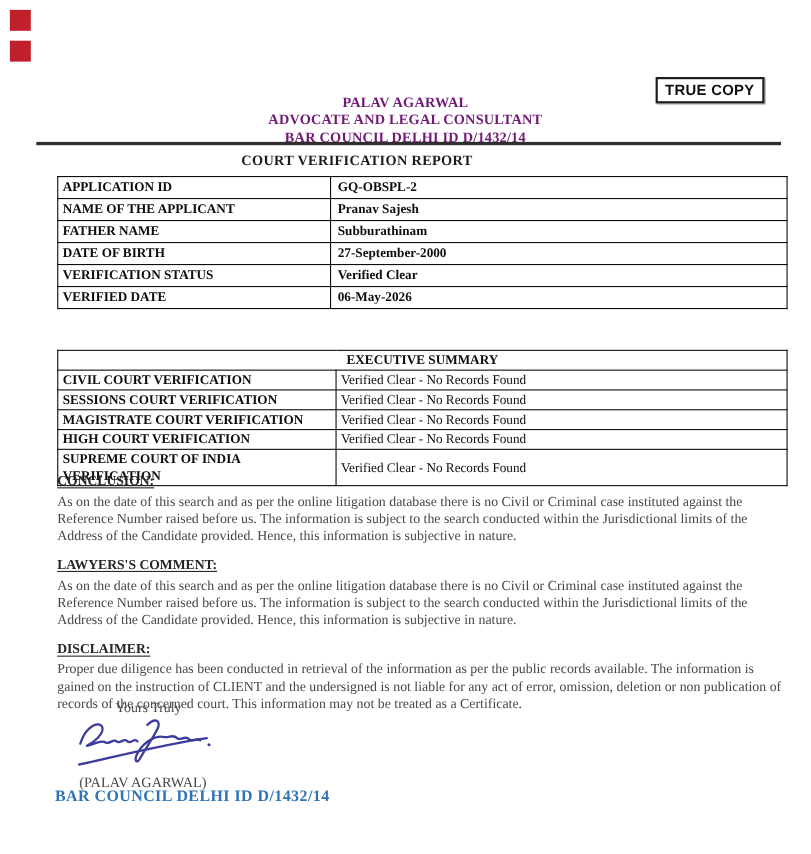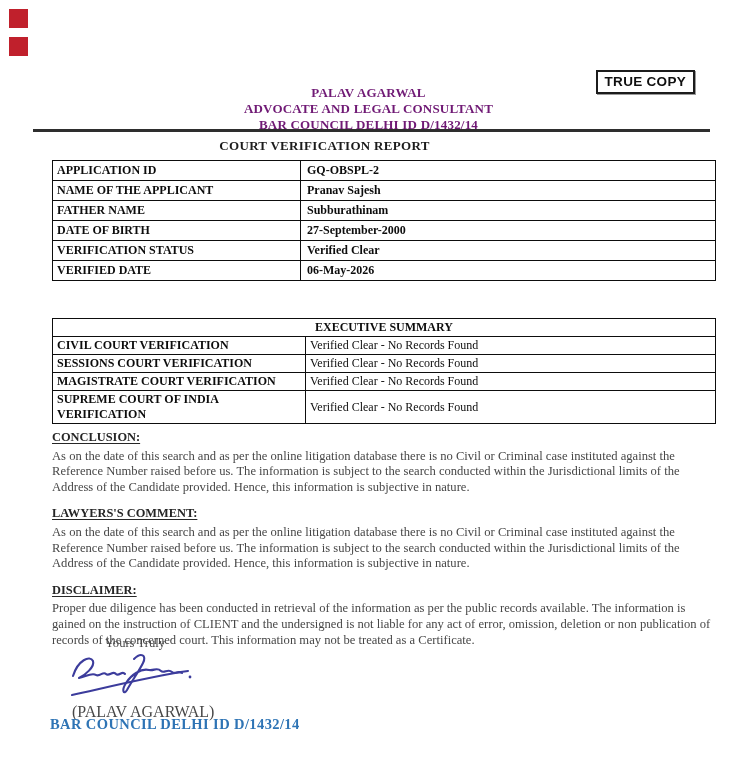--- a/index.html
+++ b/index.html
@@ -43,21 +43,21 @@
   
   .sections { position:absolute; top:430px; left:52px; width:665px; color:#474747;
               font-size:12.6px; line-height:15.6px; }
   .section { margin-bottom:11px; }
   .sec-head { font-weight:bold; color:#262626; text-decoration:underline;
               text-underline-offset:2px; font-size:12.4px; margin-bottom:3px; }
   .sec-body { text-align:left; }
 
   .closing { position:absolute; top:636px; left:105px; color:#474747; font-size:12.6px; }
   .signature { position:absolute; top:650px; left:68px; }
-  .signed-name { position:absolute; top:703px; left:72px; color:#474747; font-size:16px; }
+  .signed-name { position:absolute; top:703px; left:72px; color:#474747; font-size:13px; }
   .bar-line { position:absolute; top:716px; left:50px; font-weight:bold; font-size:14.5px;
               letter-spacing:0.4px; }
 </style>
 </head>
 <body>
 
 <div class="page">
 
   <div class="stamp s1" style="background:#C0202C"></div>
   <div class="stamp s2" style="background:#C0202C"></div>
@@ -114,20 +114,24 @@
     </tr>
     <tr>
       <td class="lbl">SESSIONS COURT VERIFICATION</td>
       <td class="val">Verified Clear - No Records Found</td>
     </tr>
     <tr>
       <td class="lbl">MAGISTRATE COURT VERIFICATION</td>
       <td class="val">Verified Clear - No Records Found</td>
     </tr>
     <tr>
+      <td class="lbl">HIGH COURT VERIFICATION</td>
+      <td class="val">Verified Clear - No Records Found</td>
+    </tr>
+    <tr>
       <td class="lbl">SUPREME COURT OF INDIA VERIFICATION</td>
       <td class="val">Verified Clear - No Records Found</td>
     </tr>
   </tbody>
     </table>
 
   <div class="sections">
     <div class="section">
       <div class="sec-head">CONCLUSION:</div>
       <div class="sec-body">As on the date of this search and as per the online litigation database there is no Civil or Criminal case instituted against the Reference Number raised before us. The information is subject to the search conducted within the Jurisdictional limits of the Address of the Candidate provided. Hence, this information is subjective in nature.</div>

